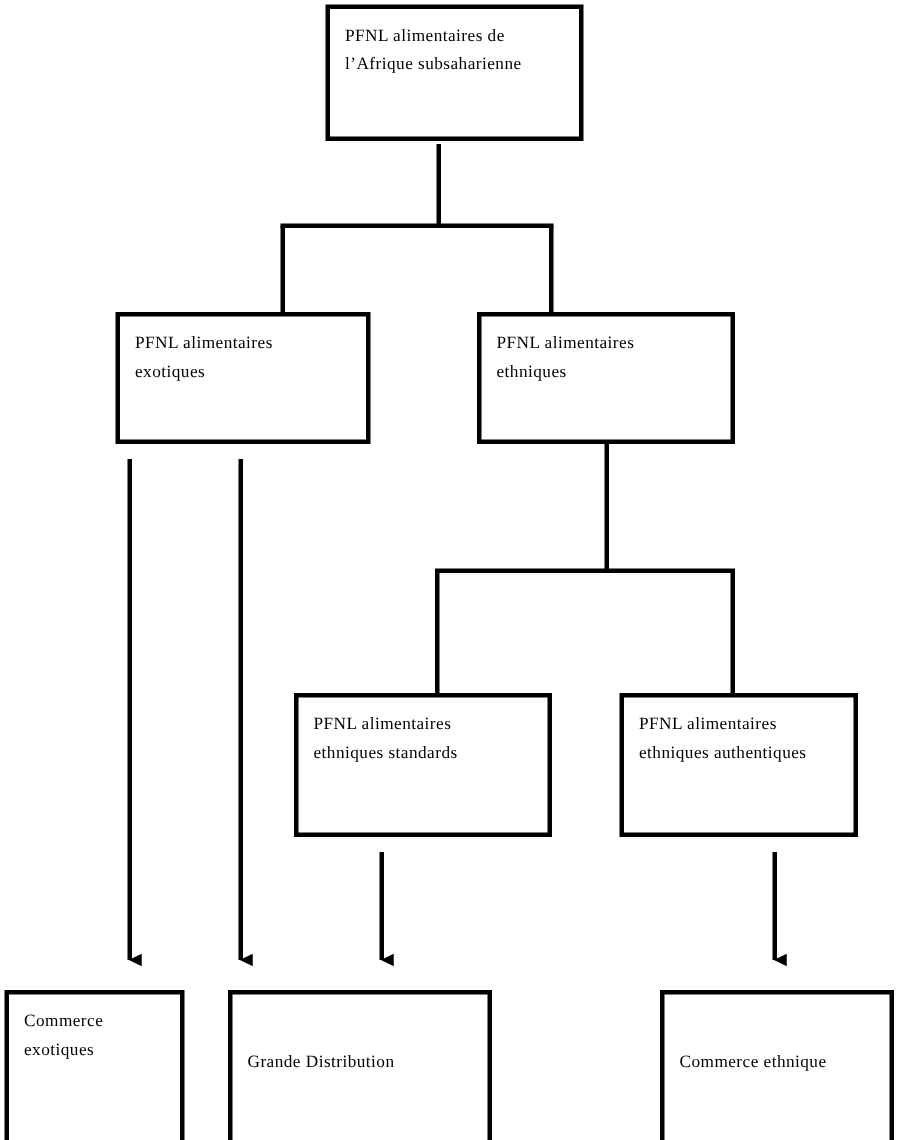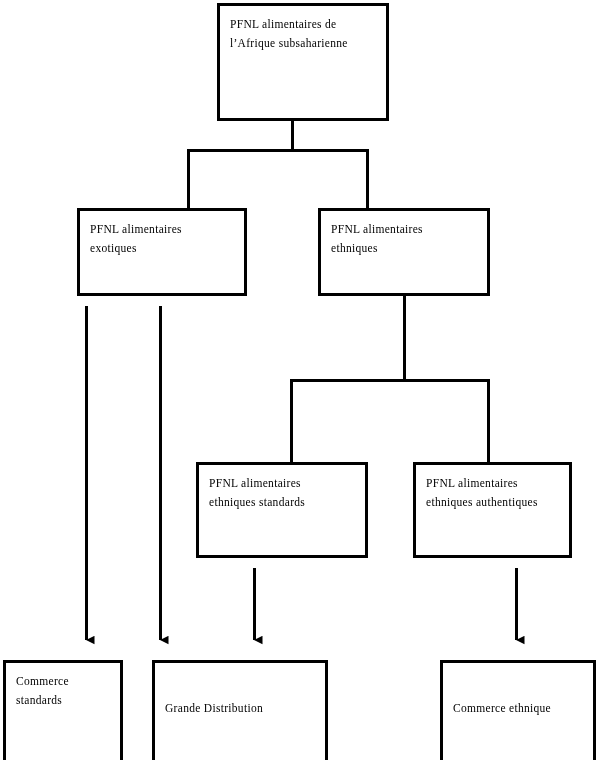--- a/index.html
+++ b/index.html
@@ -72,21 +72,21 @@
       <path d="M 291.5 380.5 L 291.5 462" stroke="#000000" stroke-width="3" fill="none"></path>
       <path d="M 488.5 380.5 L 488.5 462" stroke="#000000" stroke-width="3" fill="none"></path>
     </g>
 
     <path d="M 86.5 306 L 86.5 640" stroke="#000000" stroke-width="3" fill="none" marker-end="url(#arrowhead)"></path>
     <path d="M 160.5 306 L 160.5 640" stroke="#000000" stroke-width="3" fill="none" marker-end="url(#arrowhead)"></path>
     <path d="M 254.5 568 L 254.5 640" stroke="#000000" stroke-width="3" fill="none" marker-end="url(#arrowhead)"></path>
     <path d="M 516.5 568 L 516.5 640" stroke="#000000" stroke-width="3" fill="none" marker-end="url(#arrowhead)"></path>
   </svg>
 
-  <div class="node" style="left:217px; top:3px; width:172px; height:118px;padding-left:16px;">
+  <div class="node" style="left:217px; top:3px; width:172px; height:91px;padding-left:16px;">
     <div class="node-label">PFNL alimentaires de
 l’Afrique subsaharienne</div>
   </div>
 
   <div class="node" style="left:77px; top:208px; width:170px; height:88px;">
     <div class="node-label">PFNL alimentaires
 exotiques</div>
   </div>
 
   <div class="node" style="left:318px; top:208px; width:172px; height:88px;">
@@ -99,21 +99,21 @@
 ethniques standards</div>
   </div>
 
   <div class="node" style="left:413px; top:462px; width:159px; height:96px;">
     <div class="node-label">PFNL alimentaires
 ethniques authentiques</div>
   </div>
 
   <div class="node" style="left:3px; top:660px; width:120px; height:104px;">
     <div class="node-label">Commerce
-standards</div>
+exotiques</div>
   </div>
 
   <div class="node" style="left:152px; top:660px; width:176px; height:104px;">
     <div class="node-label mid">Grande Distribution</div>
   </div>
 
   <div class="node" style="left:440px; top:660px; width:156px; height:104px;">
     <div class="node-label mid">Commerce ethnique</div>
   </div>
 

